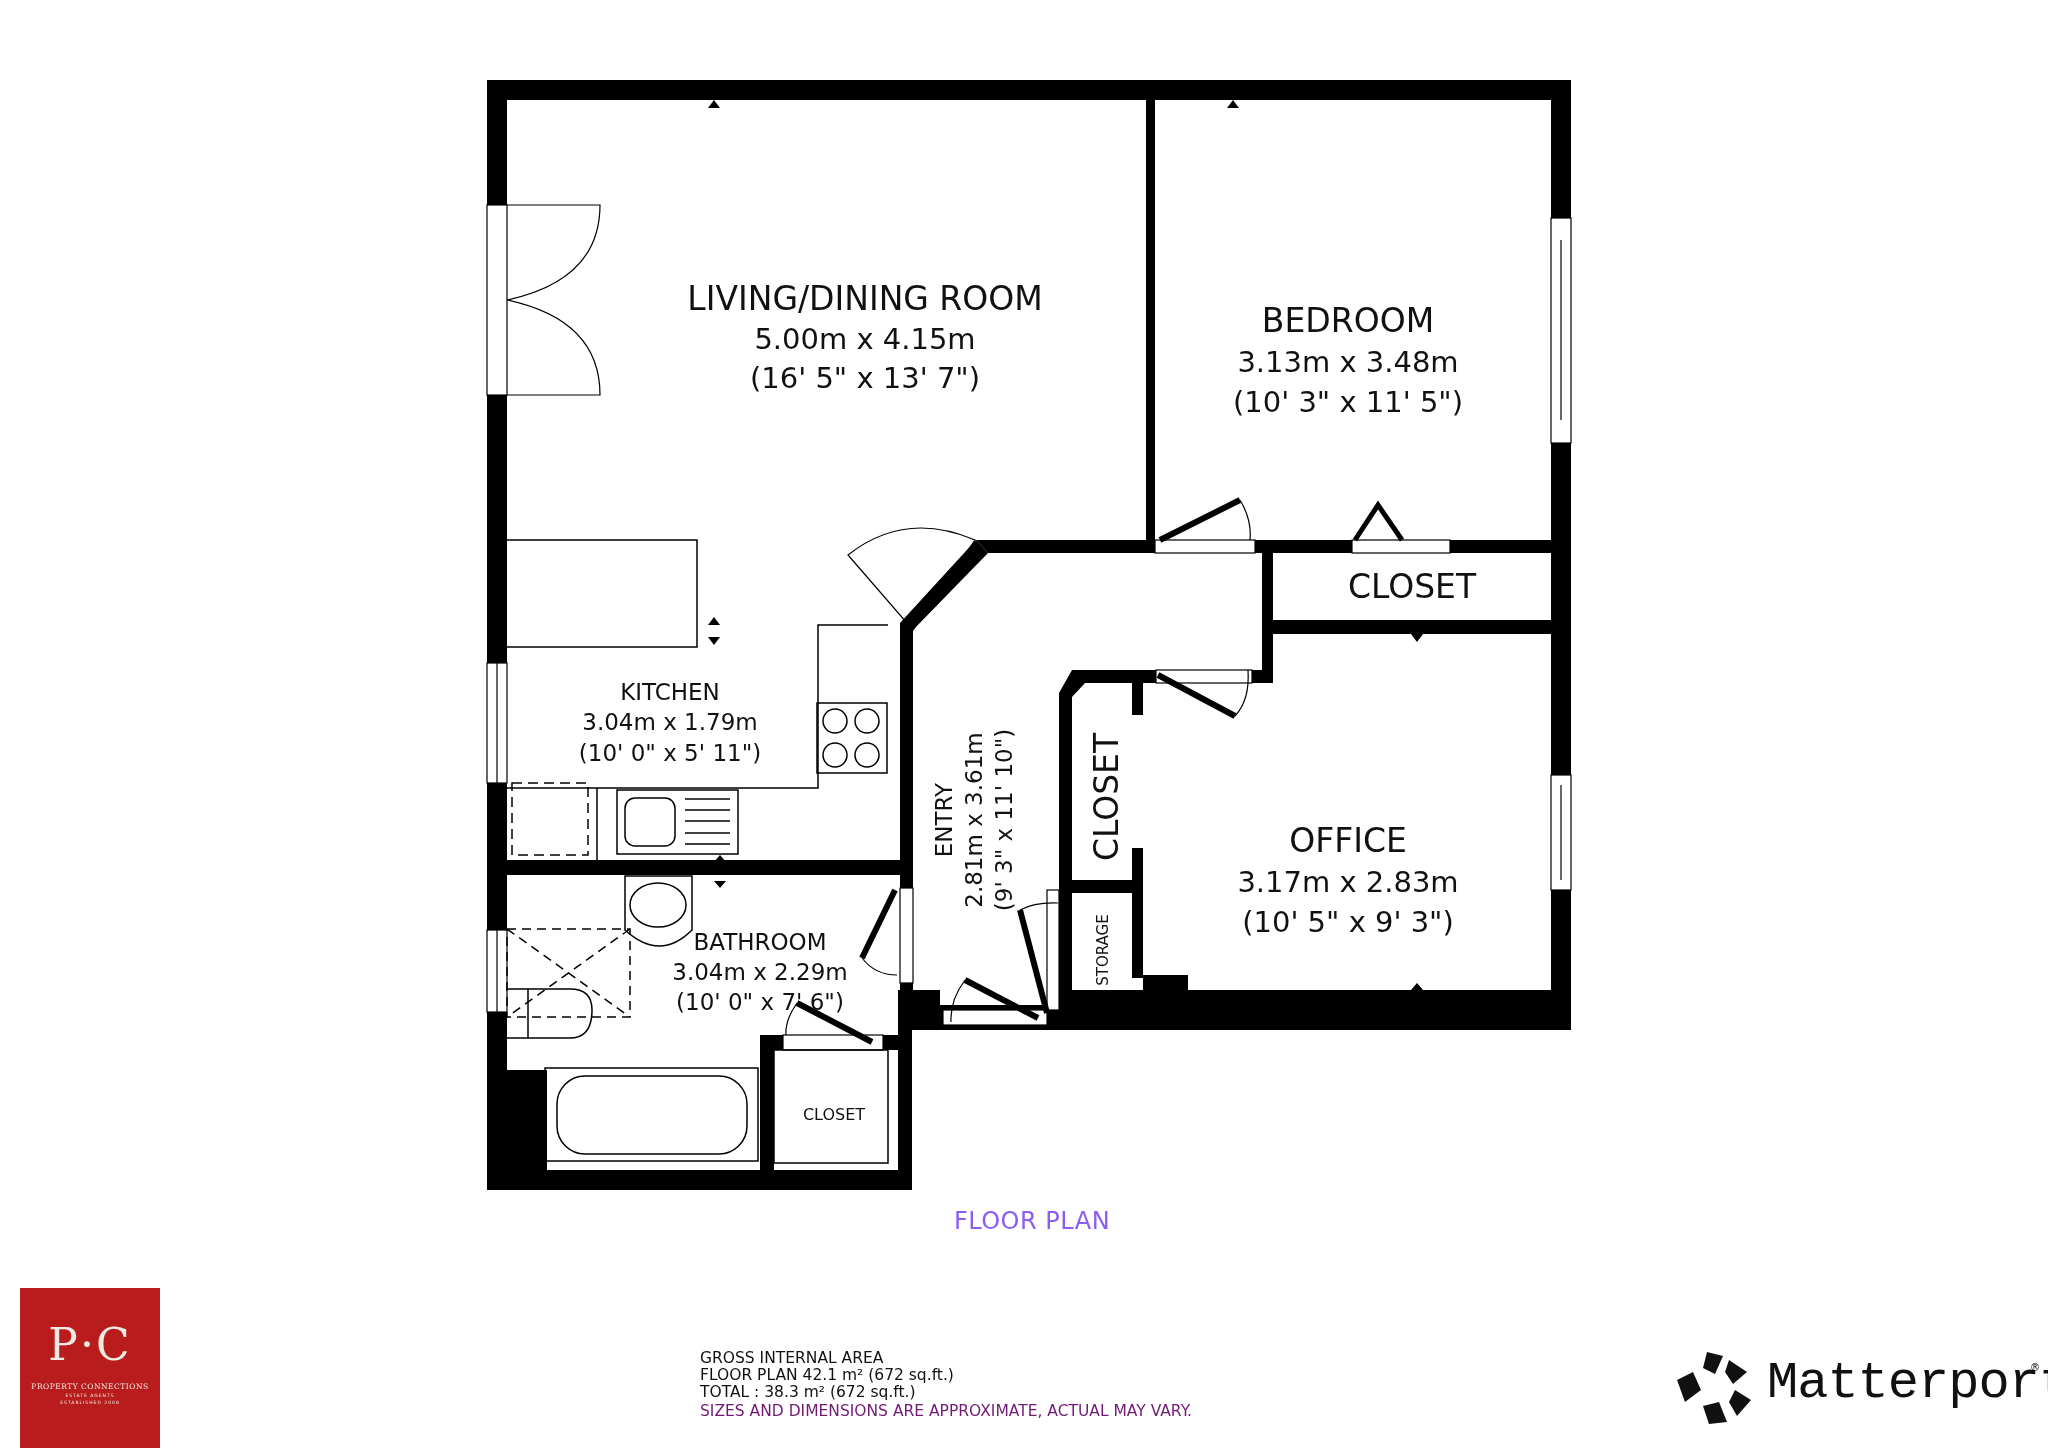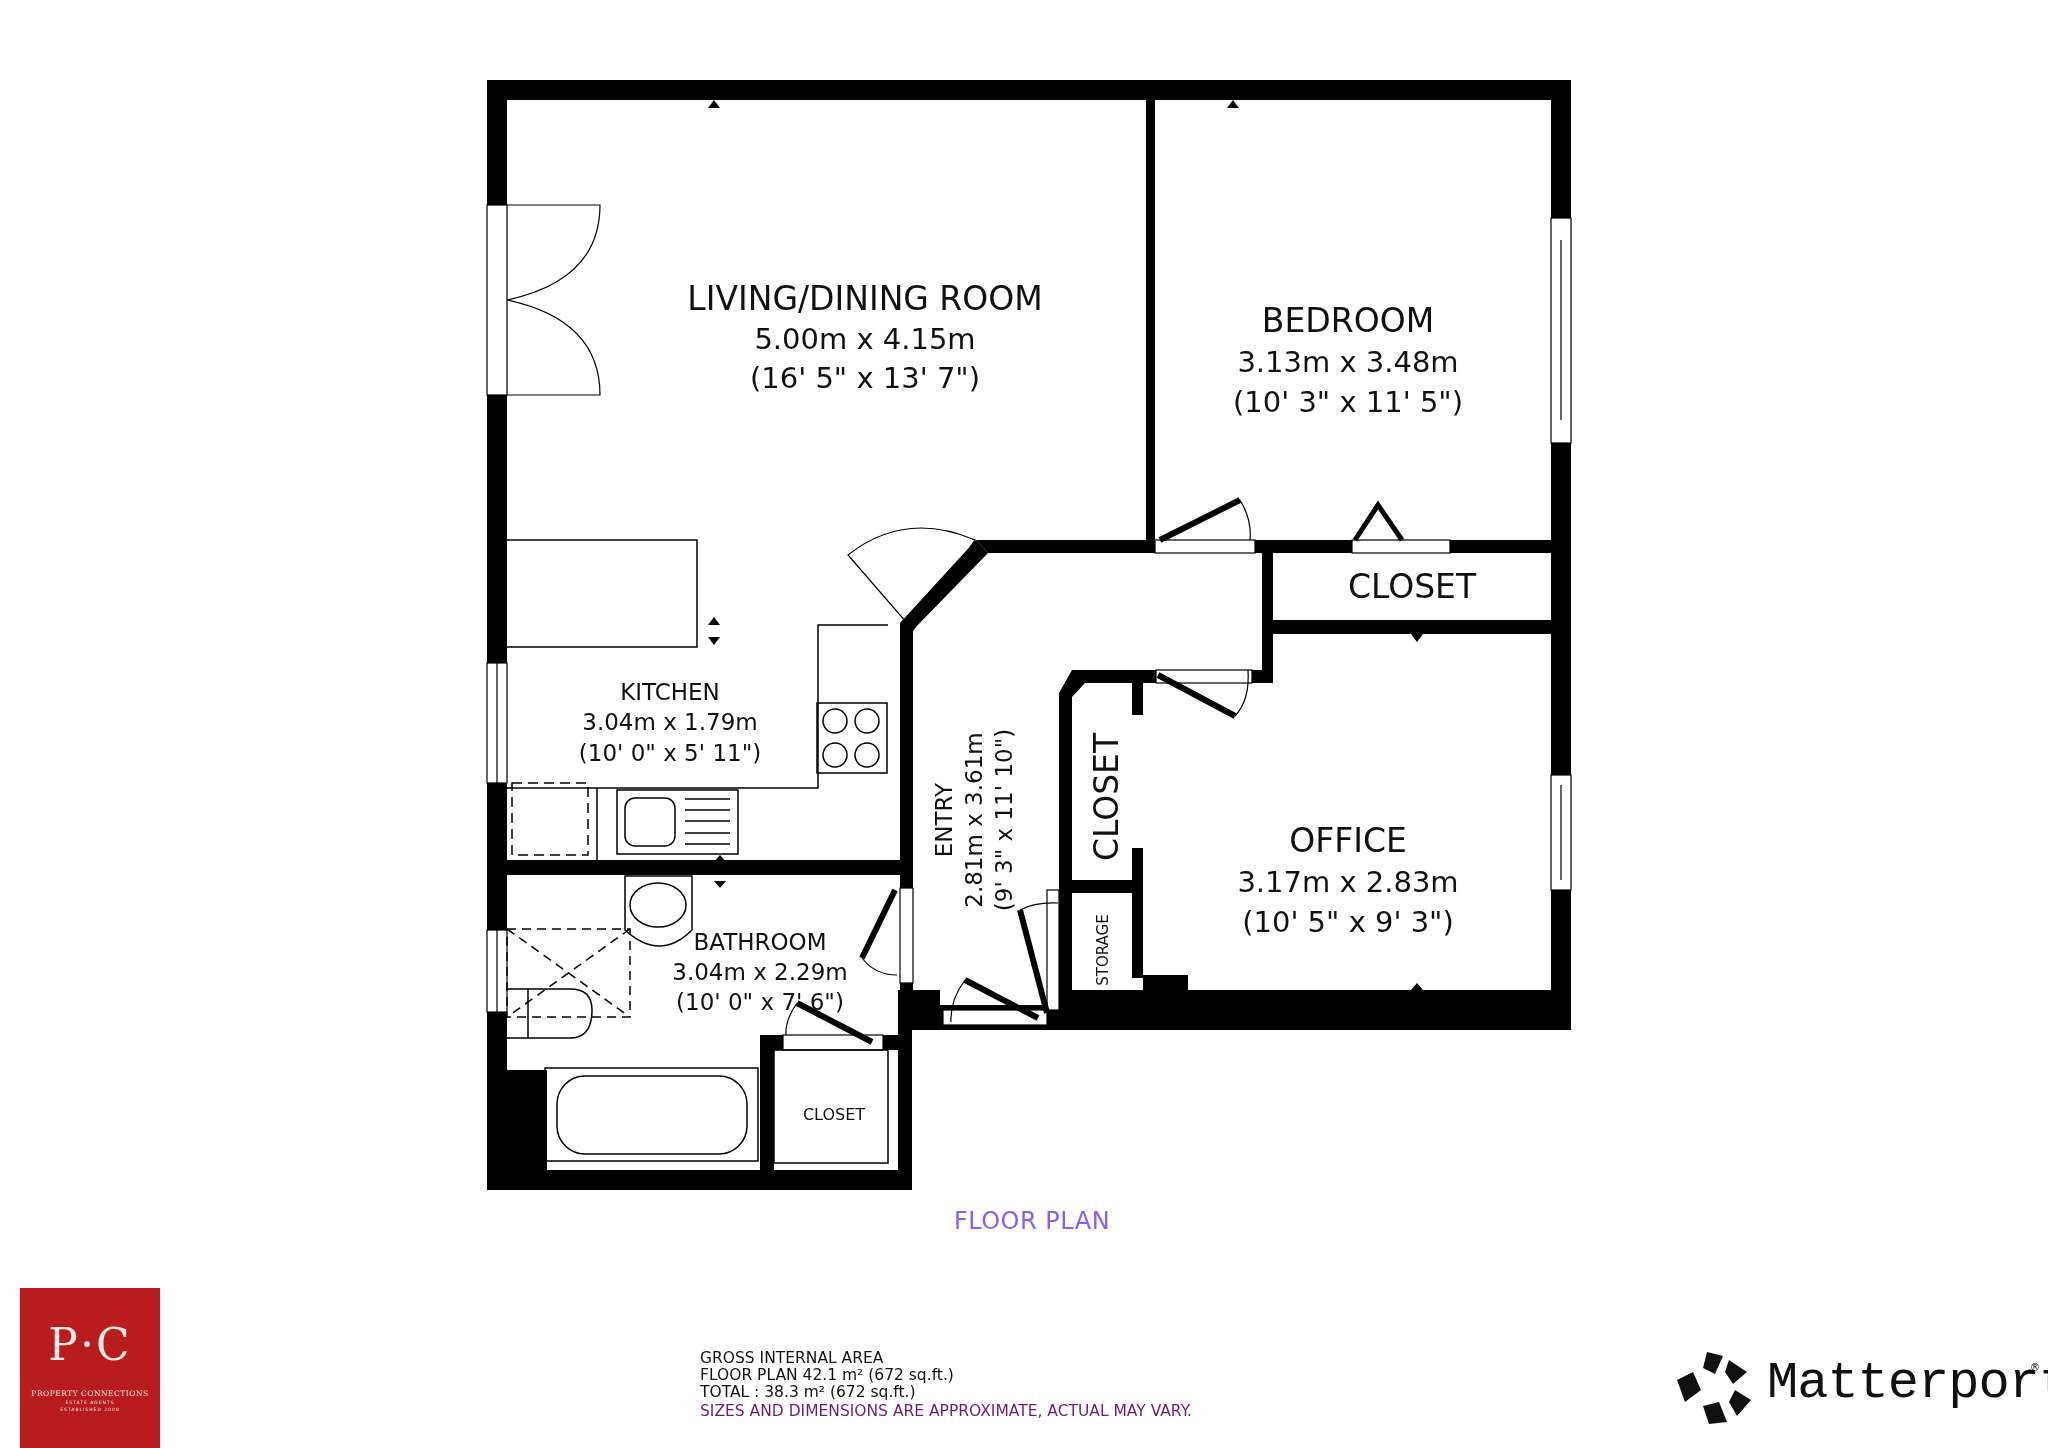--- a/index.html
+++ b/index.html
@@ -5,21 +5,21 @@
   html, body { margin:0; padding:0; background:#ffffff; }
   body { width:2048px; height:1448px; position:relative; overflow:hidden; font-family:"DejaVu Sans", sans-serif; color:#000; }
   #plan { position:absolute; left:0; top:0; width:2048px; height:1448px; }
   .lbl { font-family:"DejaVu Sans", sans-serif; fill:#111; }
   .abs { position:absolute; }
   #floor-title { left:8px; width:2048px; top:1207px; text-align:center; font-size:24px; letter-spacing:0.5px; color:#8b5cf6; }
   #gia { left:700px; width:650px; top:1350px; font-size:15.5px; line-height:17px; color:#111; }
   #gia .disclaimer { color:#701a75; margin-top:2px; }
   #pc-logo { left:20px; top:1288px; width:140px; height:176px; background:#b91c1c; color:#eceae2; text-align:center; }
   #pc-logo .mono { font-family:"DejaVu Serif", serif; font-size:44px; margin-top:34px; line-height:46px; letter-spacing:2px; }
-  #pc-logo .name { font-family:"DejaVu Serif", serif; font-size:7.5px; margin-top:21px; letter-spacing:0.5px; }
+  #pc-logo .name { font-family:"DejaVu Serif", serif; font-size:7.5px; margin-top:14px; letter-spacing:0.5px; }
   #pc-logo .sub { font-size:4.5px; letter-spacing:1px; margin-top:2px; }
   #mp-logo { left:1675px; top:1350px; height:70px; width:370px; }
   #mp-logo .word { position:absolute; left:92px; top:4px; font-family:Liberation Mono, monospace; font-size:52px; letter-spacing:-1px; color:#111; }
   #mp-logo .reg { position:absolute; left:355px; top:12px; font-size:10px; }
 </style>
 </head>
 <body>
 
 <svg id="plan" viewBox="0 0 2048 1448" xmlns="http://www.w3.org/2000/svg">
   <g fill="#000">

